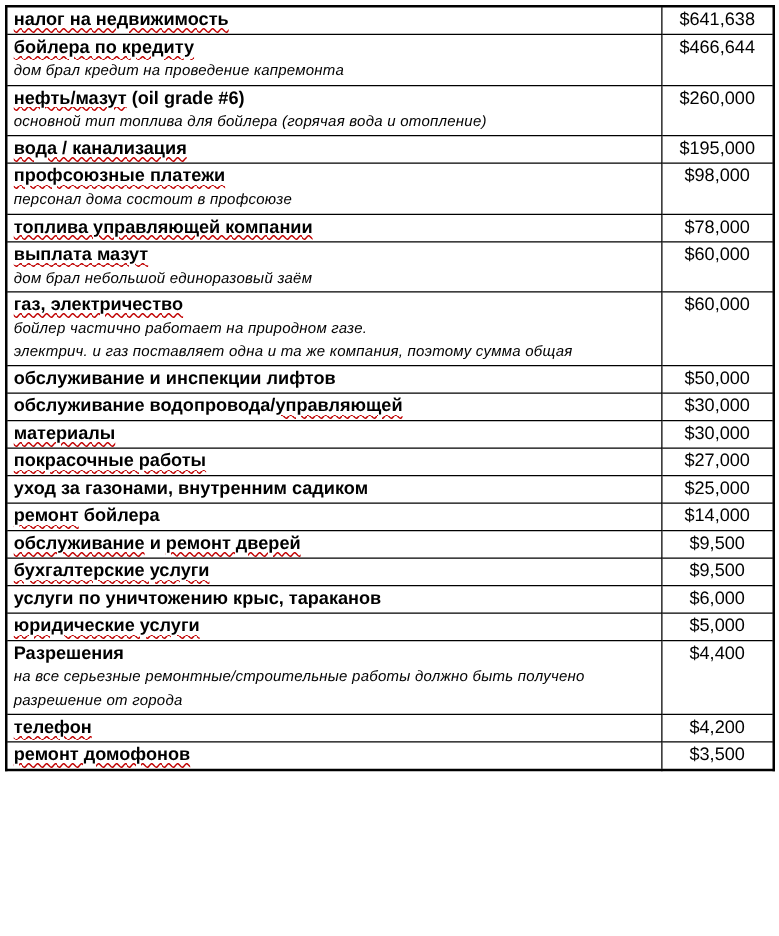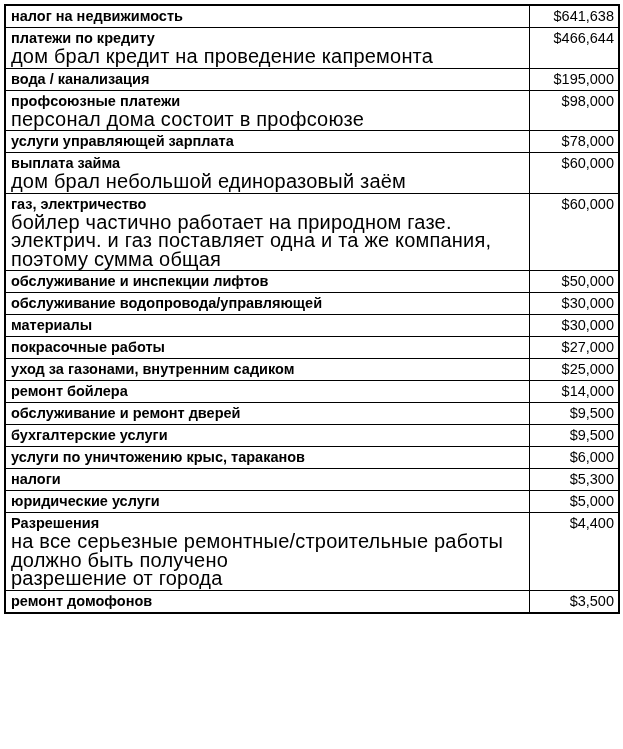--- a/index.html
+++ b/index.html
@@ -36,32 +36,34 @@
     overflow: hidden;
   }
   td.name {
     padding: 1px 6px 2px 5px;
     font-weight: bold;
     font-size: 14.5px;
     line-height: 18px;
   }
   td.name .desc {
     font-weight: normal;
-    font-size: 20px;
+    font-style: italic;
+    font-size: 12px;
     line-height: 18.5px;
     letter-spacing: 0.2px;
   }
   td.amount {
     padding: 1px 4px 2px 4px;
-    text-align: right;
+    text-align: center;
     font-size: 14.5px;
     line-height: 18px;
     white-space: nowrap;
   }
   .sq {
+    text-decoration: underline;
     text-decoration-style: wavy;
     text-decoration-color: #c00000;
     text-decoration-thickness: 1px;
     text-underline-offset: 2px;
   }
 </style>
 </head>
 <body>
 
 <div class="page">
@@ -70,37 +72,41 @@
       <colgroup>
         <col class="c-name">
         <col class="c-amount">
       </colgroup>
       <tbody>
           <tr>
             <td class="name"><span class="sq">налог на недвижимость</span></td>
             <td class="amount">$641,638</td>
           </tr>
           <tr>
-            <td class="name"><span class="sq">платежи по кредиту</span><div class="desc">дом брал кредит на проведение капремонта</div></td>
+            <td class="name"><span class="sq">бойлера по кредиту</span><div class="desc">дом брал кредит на проведение капремонта</div></td>
             <td class="amount">$466,644</td>
+          </tr>
+          <tr>
+            <td class="name"><span class="sq">нефть/мазут</span><span> (oil grade #6)</span><div class="desc">основной тип топлива для бойлера (горячая вода и отопление)</div></td>
+            <td class="amount">$260,000</td>
           </tr>
           <tr>
             <td class="name"><span class="sq">вода / канализация</span></td>
             <td class="amount">$195,000</td>
           </tr>
           <tr>
             <td class="name"><span class="sq">профсоюзные платежи</span><div class="desc">персонал дома состоит в профсоюзе</div></td>
             <td class="amount">$98,000</td>
           </tr>
           <tr>
-            <td class="name"><span class="sq">услуги управляющей зарплата</span></td>
+            <td class="name"><span class="sq">топлива управляющей компании</span></td>
             <td class="amount">$78,000</td>
           </tr>
           <tr>
-            <td class="name"><span class="sq">выплата займа</span><div class="desc">дом брал небольшой единоразовый заём</div></td>
+            <td class="name"><span class="sq">выплата мазут</span><div class="desc">дом брал небольшой единоразовый заём</div></td>
             <td class="amount">$60,000</td>
           </tr>
           <tr>
             <td class="name"><span class="sq">газ, электричество</span><div class="desc">бойлер частично работает на природном газе.</div><div class="desc">электрич.  и газ поставляет одна и та же компания, поэтому сумма общая</div></td>
             <td class="amount">$60,000</td>
           </tr>
           <tr>
             <td class="name"><span>обслуживание и инспекции лифтов</span></td>
             <td class="amount">$50,000</td>
           </tr>
@@ -130,30 +136,30 @@
           </tr>
           <tr>
             <td class="name"><span class="sq">бухгалтерские услуги</span></td>
             <td class="amount">$9,500</td>
           </tr>
           <tr>
             <td class="name"><span>услуги по уничтожению крыс, тараканов</span></td>
             <td class="amount">$6,000</td>
           </tr>
           <tr>
-            <td class="name"><span class="sq">налоги</span></td>
-            <td class="amount">$5,300</td>
-          </tr>
-          <tr>
             <td class="name"><span class="sq">юридические услуги</span></td>
             <td class="amount">$5,000</td>
           </tr>
           <tr>
             <td class="name"><span>Разрешения</span><div class="desc">на все серьезные ремонтные/строительные работы должно быть получено</div><div class="desc">разрешение от города</div></td>
             <td class="amount">$4,400</td>
+          </tr>
+          <tr>
+            <td class="name"><span class="sq">телефон</span></td>
+            <td class="amount">$4,200</td>
           </tr>
           <tr>
             <td class="name"><span class="sq">ремонт домофонов</span></td>
             <td class="amount">$3,500</td>
           </tr>
         </tbody>
     </table>
   </div>
 </div>
 

